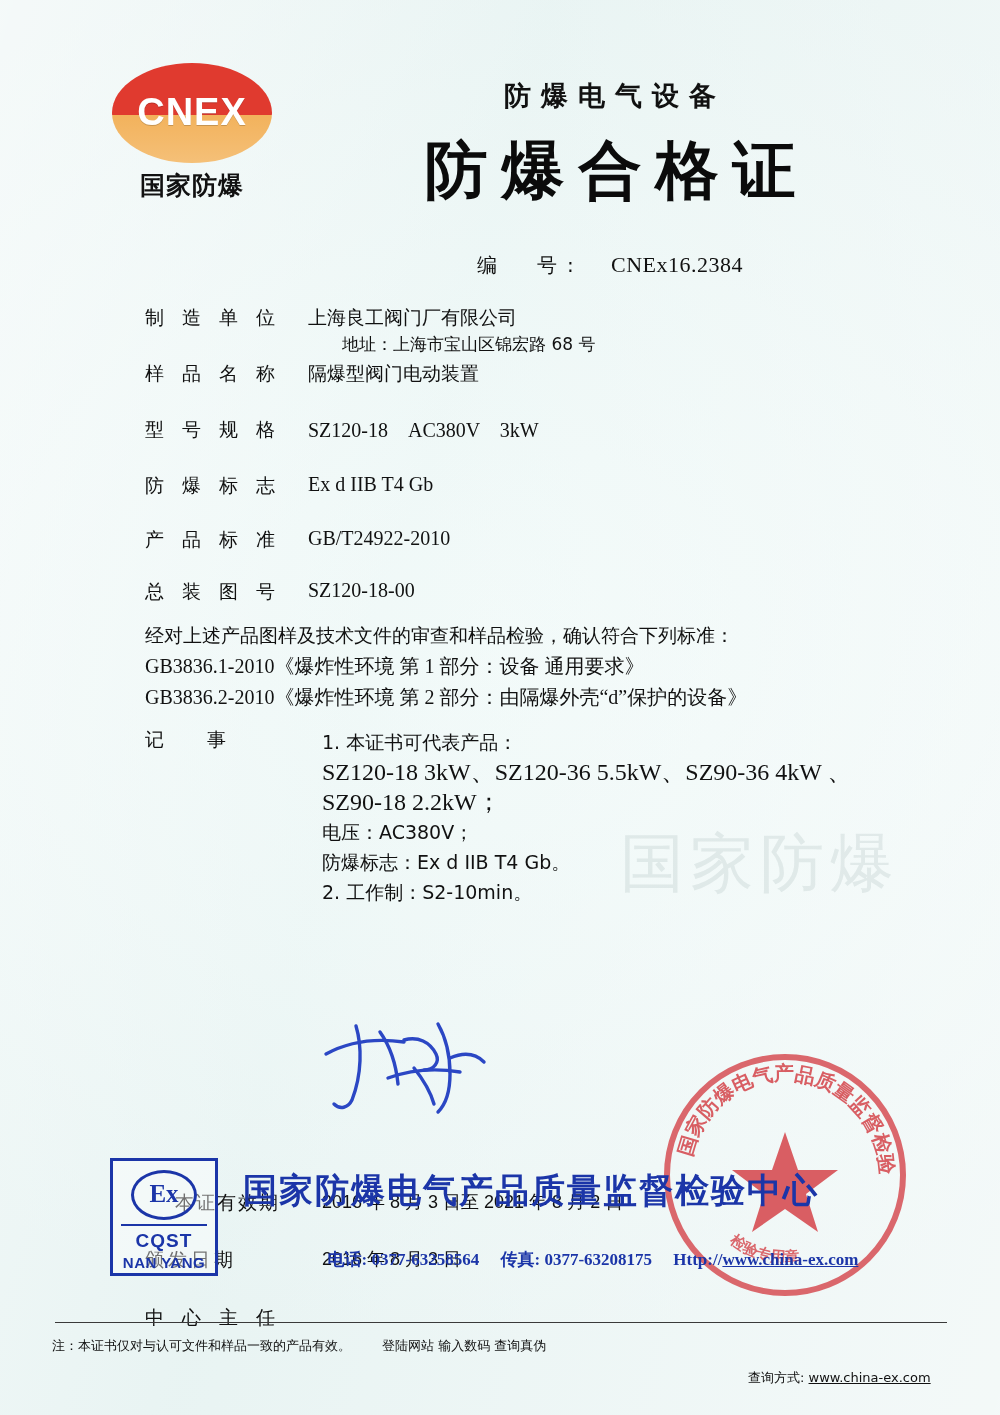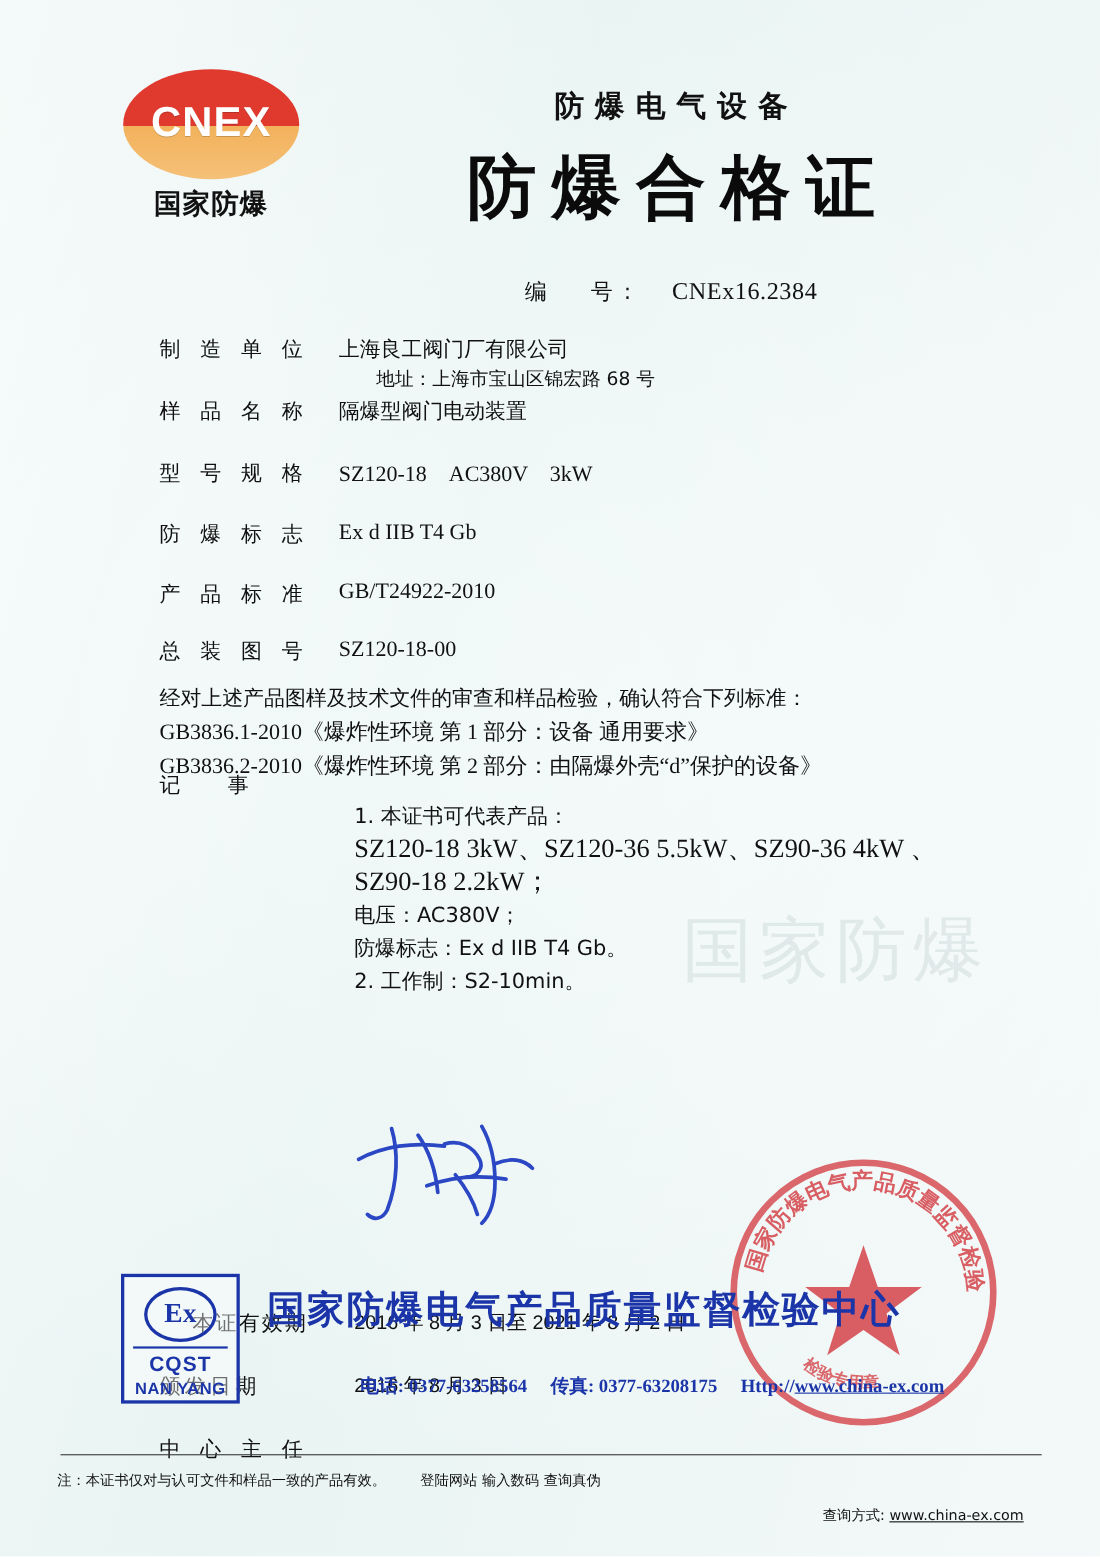--- a/index.html
+++ b/index.html
@@ -182,21 +182,21 @@
   }
   .para .mono-line {
     font-family: "Liberation Serif", serif;
     font-size: 20px;
   }
 
   
   .notes-label {
     position: absolute;
     left: 145px;
-    top: 701px;
+    top: 727px;
     font-family: "DejaVu Sans", sans-serif;
     font-size: 19px;
     letter-spacing: 12px;
     color: #111;
   }
   .notes-body {
     position: absolute;
     left: 322px;
     top: 727px;
     width: 620px;

